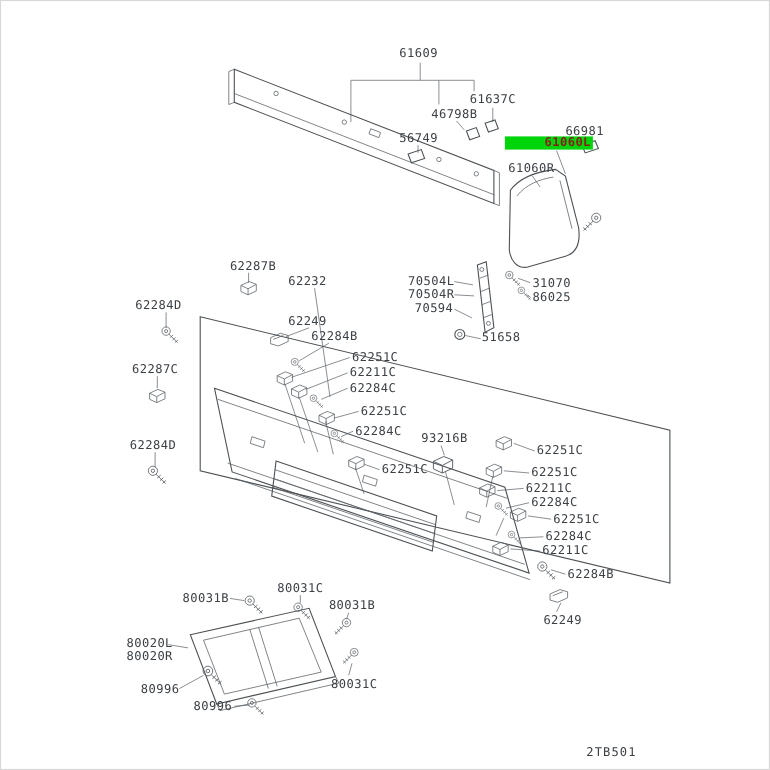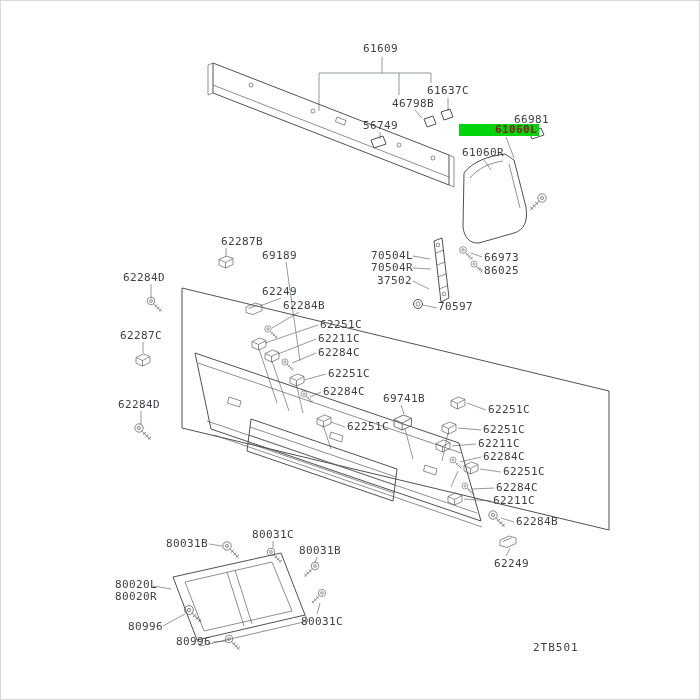--- a/index.html
+++ b/index.html
@@ -7,21 +7,21 @@
     position:absolute;inset:0;width:700px;height:700px;background:#ffffff;
     border:1px solid #d8d8d8;box-sizing:border-box;overflow:hidden;
     font-family:"DejaVu Sans Mono","Liberation Mono",monospace;
   }
   svg{position:absolute;left:0;top:0;}
   .label{
     position:absolute;font-size:11px;line-height:12px;letter-spacing:0.4px;
     color:#3c4146;white-space:nowrap;
   }
   .label.hl{padding:0 2px;font-weight:bold;}
-  .label.code{letter-spacing:1px;}
+  .label.code{letter-spacing:1px;margin-top:36px;}
   .art{stroke:#4d5256;fill:none;stroke-width:1;}
   .art-thin{stroke:#5a6065;fill:none;stroke-width:0.7;}
   .lead{stroke:#7a8085;fill:none;stroke-width:0.8;}
 </style>
 </head>
 <body>
 
 <div class="stage">
 
   <svg width="700" height="700" viewBox="0 0 700 700">
@@ -159,38 +159,38 @@
   <div>
     <div class="label" style="left:362px;top:42px">61609</div>
     <div class="label" style="left:426px;top:84px">61637C</div>
     <div class="label" style="left:391px;top:97px">46798B</div>
     <div class="label" style="left:362px;top:119px">56749</div>
     <div class="label hl" style="left: 458px; top: 123px; background: rgb(0, 212, 10); color: rgb(139, 26, 26); padding-left: 36px;">61060L</div>
     <div class="label" style="left:513px;top:113px">66981</div>
     <div class="label" style="left:461px;top:146px">61060R</div>
     <div class="label" style="left:370px;top:249px">70504L</div>
     <div class="label" style="left:370px;top:261px">70504R</div>
-    <div class="label" style="left:376px;top:274px">37502</div>
-    <div class="label" style="left:483px;top:251px">66973</div>
+    <div class="label" style="left:376px;top:274px">70594</div>
+    <div class="label" style="left:483px;top:251px">31070</div>
     <div class="label" style="left:483px;top:264px">86025</div>
-    <div class="label" style="left:437px;top:300px">70597</div>
-    <div class="label" style="left:220px;top:235px">62287B</div>
-    <div class="label" style="left:261px;top:249px">69189</div>
+    <div class="label" style="left:437px;top:300px">51658</div>
+    <div class="label" style="left:208px;top:235px">62287B</div>
+    <div class="label" style="left:261px;top:249px">62232</div>
     <div class="label" style="left:122px;top:271px">62284D</div>
     <div class="label" style="left:261px;top:285px">62249</div>
     <div class="label" style="left:282px;top:299px">62284B</div>
     <div class="label" style="left:119px;top:329px">62287C</div>
     <div class="label" style="left:319px;top:318px">62251C</div>
     <div class="label" style="left:317px;top:332px">62211C</div>
     <div class="label" style="left:317px;top:346px">62284C</div>
     <div class="label" style="left:327px;top:367px">62251C</div>
     <div class="label" style="left:322px;top:385px">62284C</div>
     <div class="label" style="left:346px;top:420px">62251C</div>
     <div class="label" style="left:117px;top:398px">62284D</div>
-    <div class="label" style="left:382px;top:392px">69741B</div>
+    <div class="label" style="left:382px;top:392px">93216B</div>
     <div class="label" style="left:487px;top:403px">62251C</div>
     <div class="label" style="left:482px;top:423px">62251C</div>
     <div class="label" style="left:477px;top:437px">62211C</div>
     <div class="label" style="left:482px;top:450px">62284C</div>
     <div class="label" style="left:502px;top:465px">62251C</div>
     <div class="label" style="left:495px;top:481px">62284C</div>
     <div class="label" style="left:492px;top:494px">62211C</div>
     <div class="label" style="left:515px;top:515px">62284B</div>
     <div class="label" style="left:493px;top:557px">62249</div>
     <div class="label" style="left:165px;top:537px">80031B</div>

